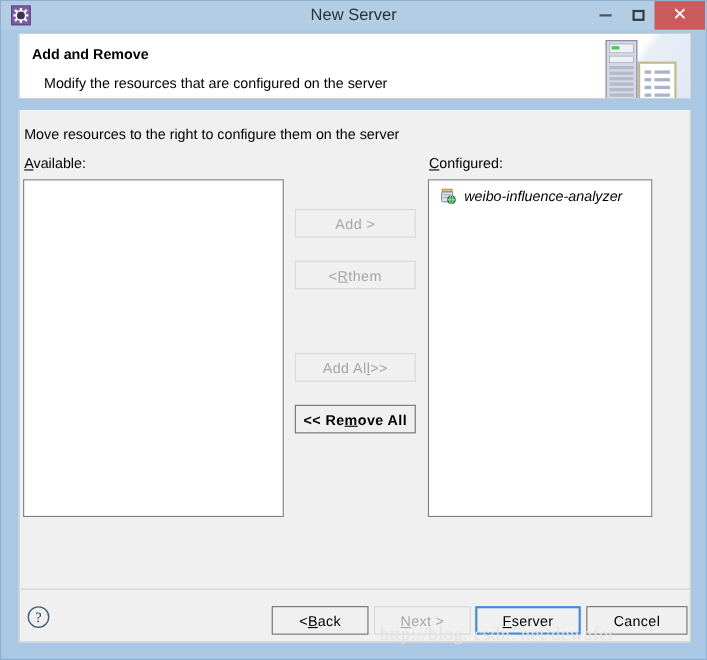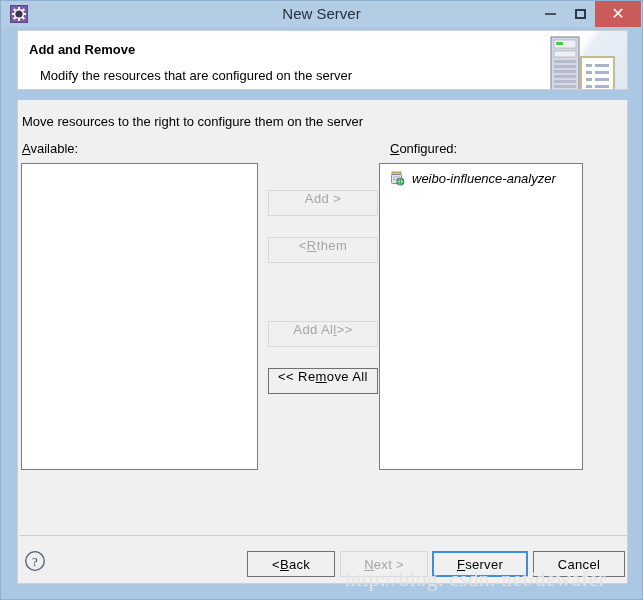--- a/index.html
+++ b/index.html
@@ -148,21 +148,21 @@
   .mn { text-decoration: underline; }
 
   .listbox {
     position: absolute;
     background: #ffffff;
     border: 1px solid #7a7d82;
     box-sizing: border-box;
     overflow: hidden;
   }
   .list-available  { left: 3px;   top: 63px; width: 237px; height: 307px; }
-  .list-configured { left: 361px; top: 63px; width: 204px; height: 307px; }
+  .list-configured { left: 371px; top: 63px; width: 204px; height: 307px; }
 
   .list-item {
     position: absolute;
     left: 9px; top: 6px;
     display: flex;
     align-items: center;
     gap: 7px;
     font-size: 13px;
     font-style: italic;
     color: #000;
@@ -173,36 +173,36 @@
   .midbtn {
     position: absolute;
     left: 250px;
     width: 110px;
     height: 26px;
     font-size: 13px;
     font-family: "Liberation Sans", sans-serif;
     background: #f0f0f0;
     box-sizing: border-box;
     display: flex;
-    align-items: flex-start;
+    align-items: center;
     justify-content: center;
     letter-spacing: 0.4px;
   }
   .midbtn.disabled {
     border: 1px solid #d8d8d8;
     color: #a6a6a6;
   }
   .midbtn.enabled {
     border: 1px solid #707070;
     color: #000000;
   }
   .mb-add       { top: 90px; }
   .mb-remove    { top: 137px; }
   .mb-addall    { top: 221px; }
-  .mb-removeall { top: 268px; }
+  .mb-removeall { top: 268px; font-weight: bold; }
 
   
   .footer-sep {
     position: absolute;
     left: 1px; top: 435px;
     width: 609px; height: 1px;
     background: #d0d0d0;
   }
   .help-icon {
     position: absolute;
@@ -230,21 +230,21 @@
   .db-back   { left: 229px; width: 88px; }
   .db-next   { left: 322px; width: 88px; }
   .db-finish { left: 414px; width: 96px; }
   .db-cancel { left: 515px; width: 92px; }
 
   .watermark {
     position: absolute;
     left: 344px;
     top: 566px;
     font-family: "Liberation Serif", serif;
-    font-size: 21px;
+    font-size: 17px;
     color: #e3e3e3;
     letter-spacing: 0.5px;
     white-space: nowrap;
     pointer-events: none;
   }
 </style>
 </head>
 <body>
 
 <div class="window">

